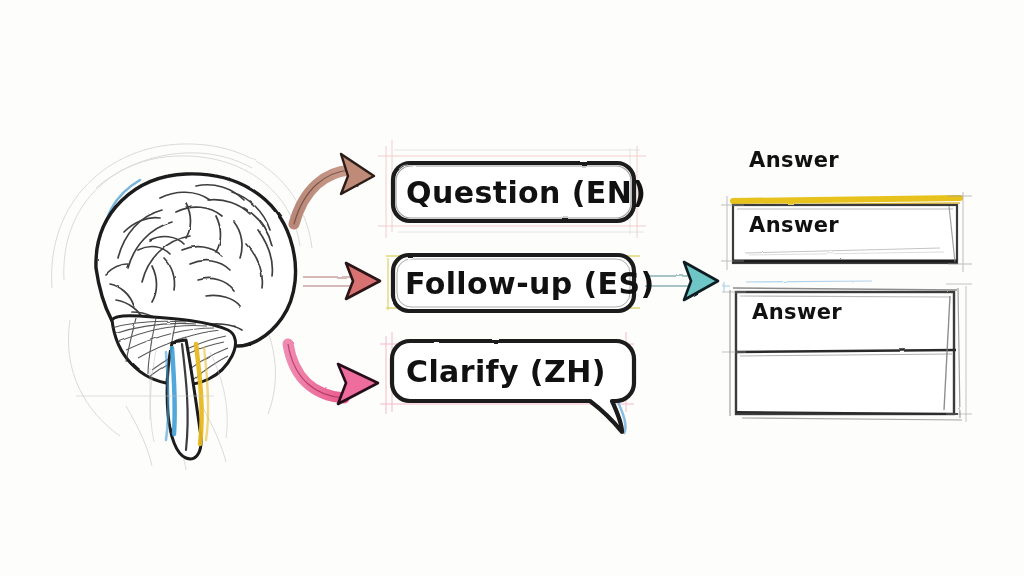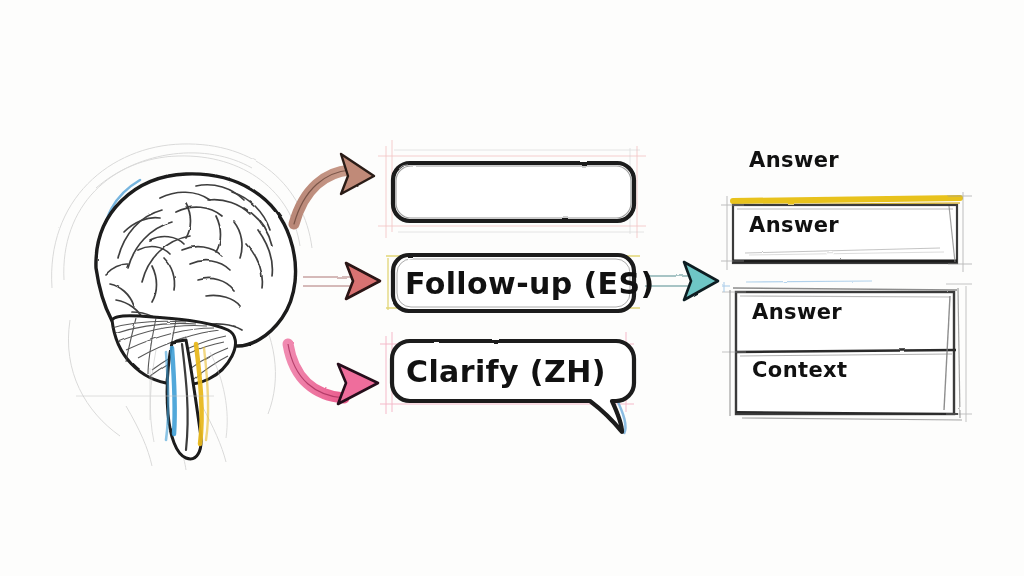--- a/index.html
+++ b/index.html
@@ -317,32 +317,32 @@
       </g>
 
       <g stroke="#9fc7e8" stroke-width="1.2" opacity="0.8" fill="none">
         <path d="M722 286 L730 286"></path>
         <path d="M724 282 L724 292"></path>
         <path d="M746 282 L872 281"></path>
       </g>
     </g>
   </svg>
 
+  <div class="sketch-text node-label" style="left:406px; top:175px;">Question (EN)</div>
 
   <div class="sketch-text node-label" style="left:405px; top:266px;">Follow-up (ES)</div>
 
   <div class="sketch-text node-label" style="left:406px; top:354px;">Clarify (ZH)</div>
 
   <div class="sketch-text answer-label" style="left:749px; top:148px;">Answer</div>
 
   <div class="sketch-text answer-label" style="left:749px; top:213px;">Answer</div>
 
   <div class="sketch-text answer-label" style="left:752px; top:300px;">Answer</div>
 
-  <div class="sketch-text answer-label" style="left:752px; top:358px;">Context</div>
 
   <div class="hit" style="left:90px; top:165px; width:220px; height:300px;"></div>
   <div class="hit" style="left:393px; top:163px; width:241px; height:58px;"></div>
   <div class="hit" style="left:393px; top:255px; width:241px; height:56px;"></div>
   <div class="hit" style="left:392px; top:341px; width:242px; height:60px;"></div>
   <div class="hit" style="left:733px; top:198px; width:227px; height:65px;"></div>
   <div class="hit" style="left:733px; top:288px; width:225px; height:128px;"></div>
 
 </div>
 

